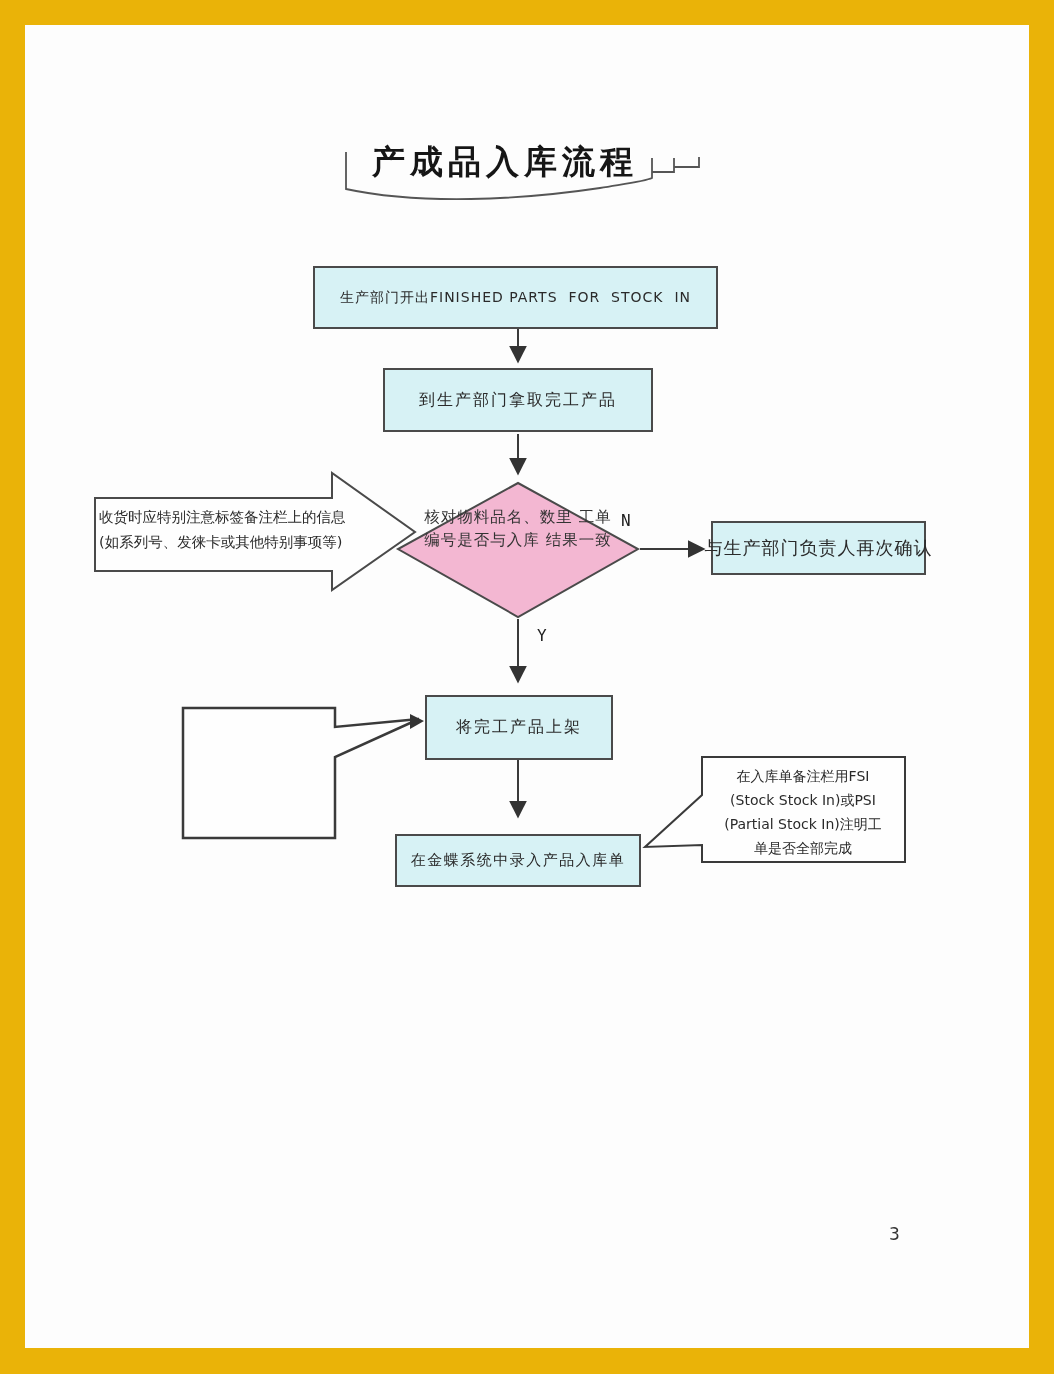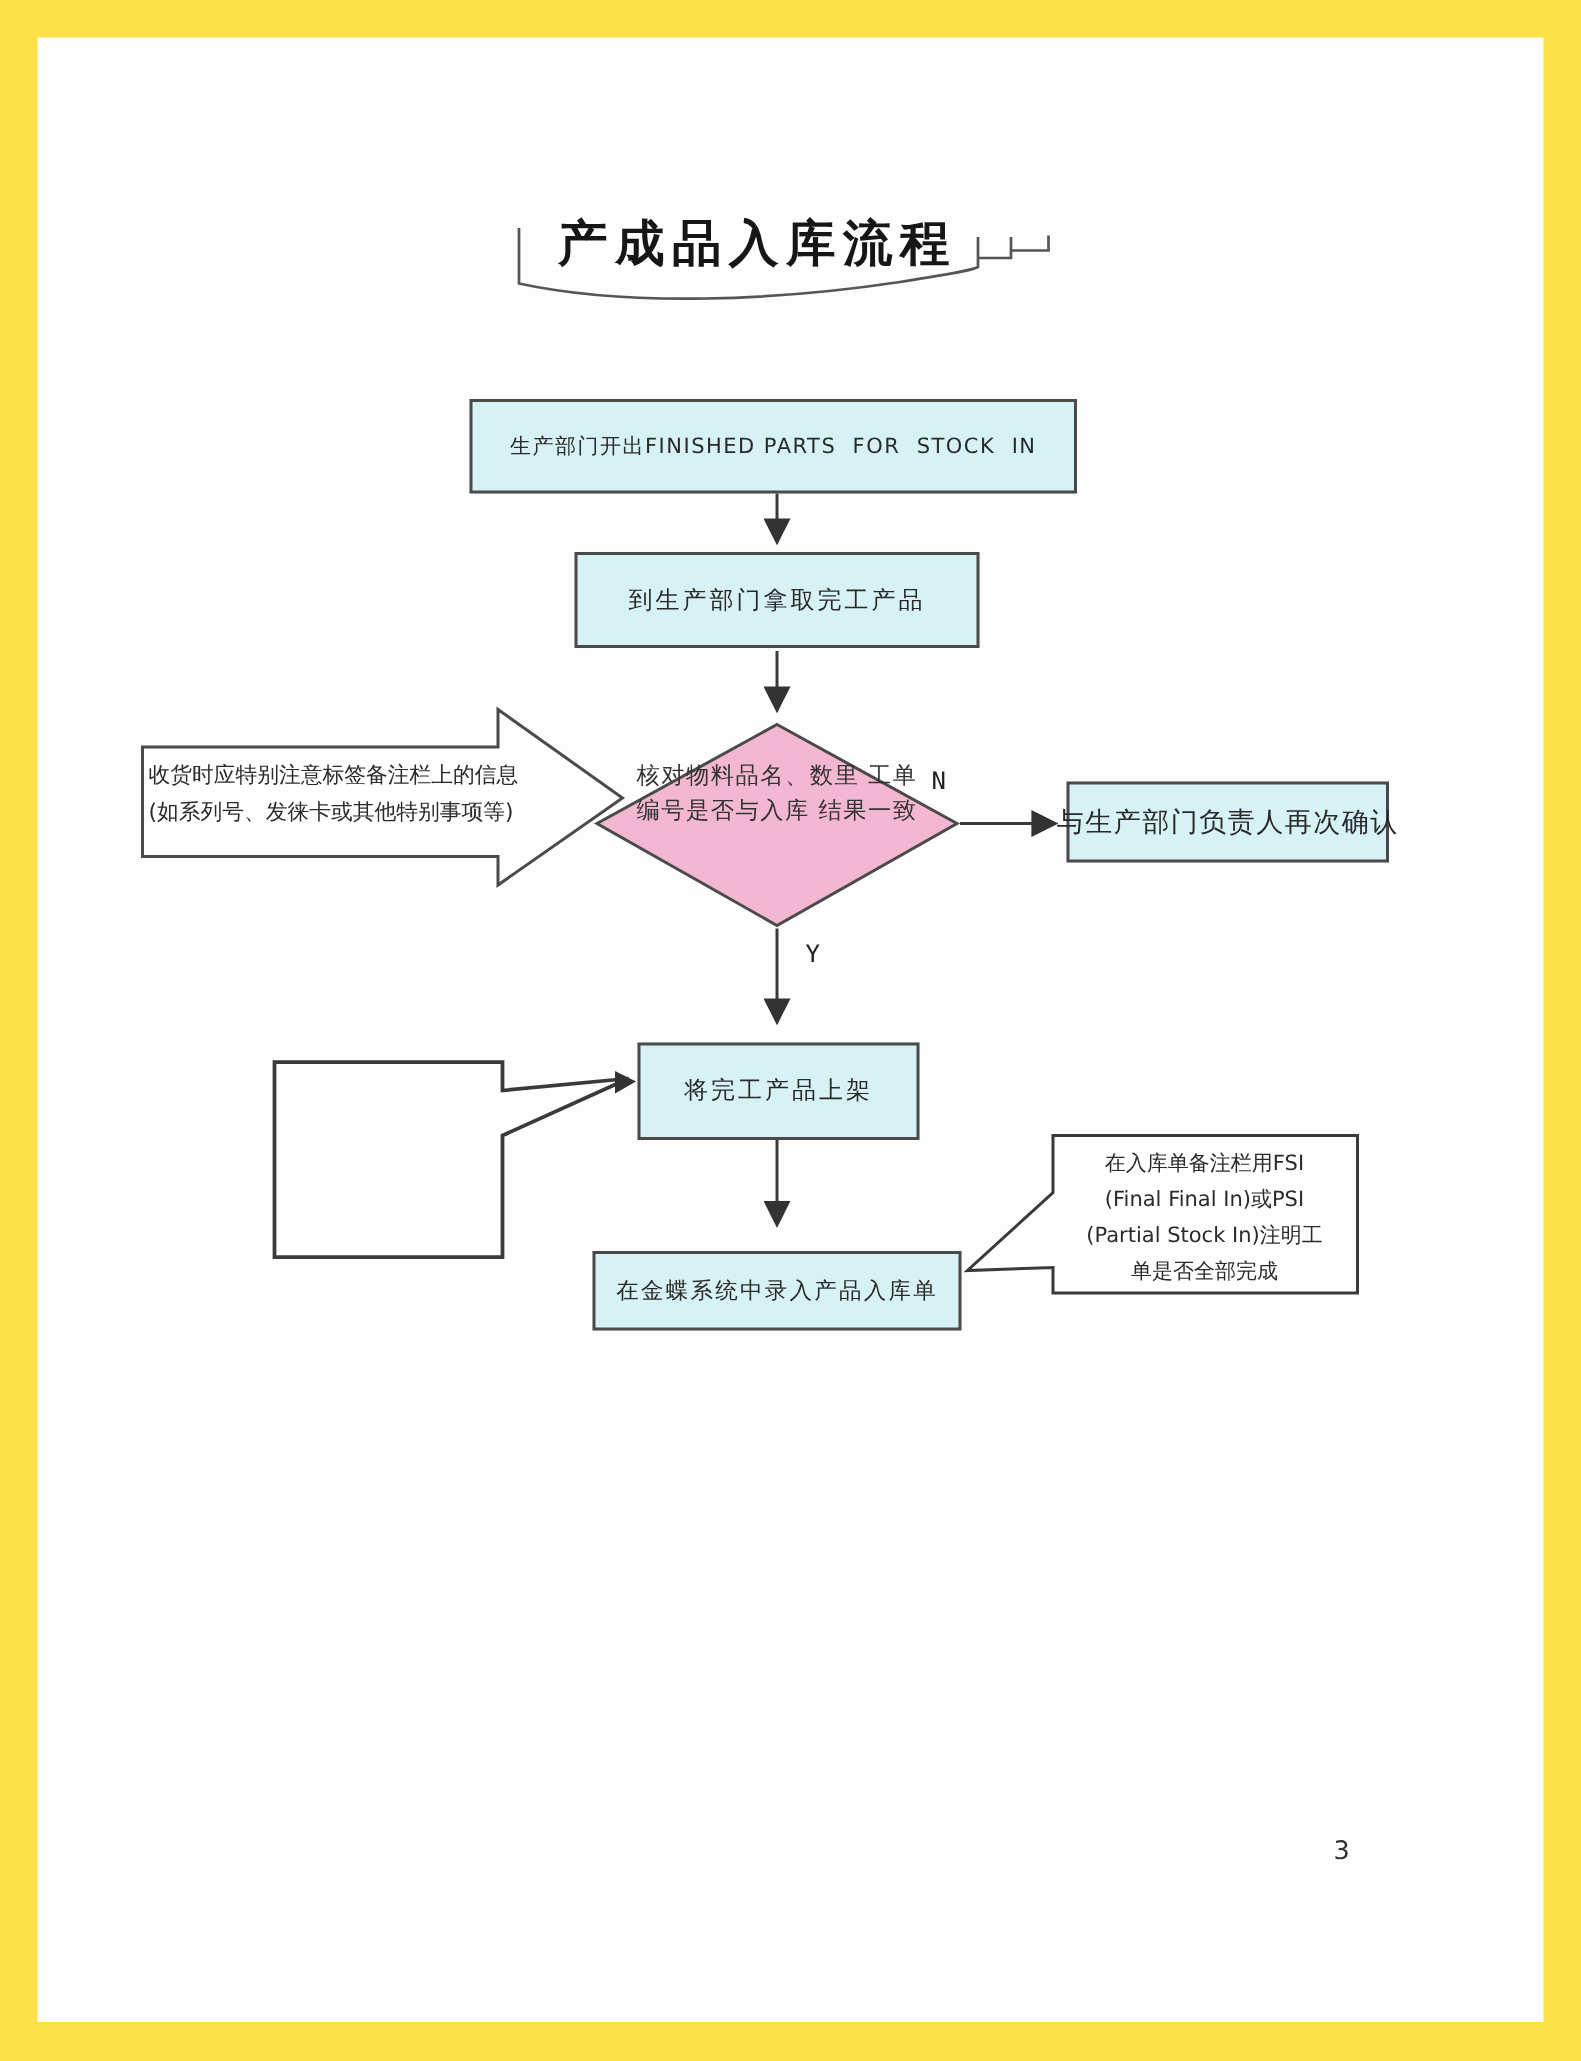--- a/index.html
+++ b/index.html
@@ -1,18 +1,18 @@
 <!DOCTYPE html>
 <html><head>
 <meta charset="utf-8">
 <style>
   html,body{margin:0;padding:0;background:#888;}
   .canvas{
     position:relative;width:1054px;height:1374px;
-    background:#fde047;
+    background:#eab308;
     font-family:"DejaVu Sans",sans-serif;color:#1f1f1f;
     overflow:hidden;
   }
   .sheet{
     position:absolute;left:25px;top:25px;width:1004px;height:1323px;
     background:#fdfdfd;
   }
   svg.layer{position:absolute;left:0;top:0;width:1054px;height:1374px;}
   .doc-title{
     position:absolute;left:290px;top:140px;width:430px;
@@ -108,19 +108,19 @@
   <div class="node step4">在金蝶系统中录入产品入库单</div>
 
   <div class="callout-receiving">
     <span>收货时应特别注意标签备注栏上的信息</span>
     <span>(如系列号、发徕卡或其他特别事项等)</span>
   </div>
 
 
   <div class="callout-remark">
     <span>在入库单备注栏用FSI</span>
-    <span>(Final Final In)或PSI</span>
+    <span>(Stock Stock In)或PSI</span>
     <span>(Partial Stock In)注明工</span>
     <span>单是否全部完成</span>
   </div>
 
   <div class="page-num">3</div>
 </div>
 
 </body></html>

